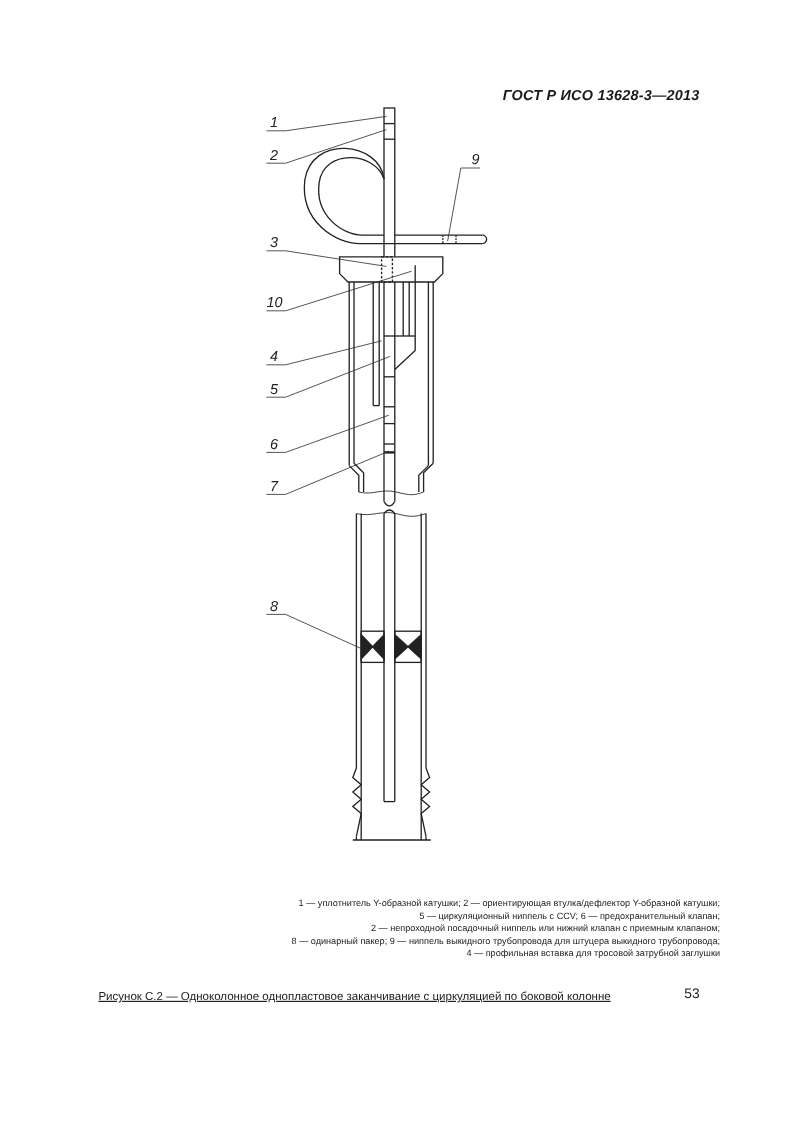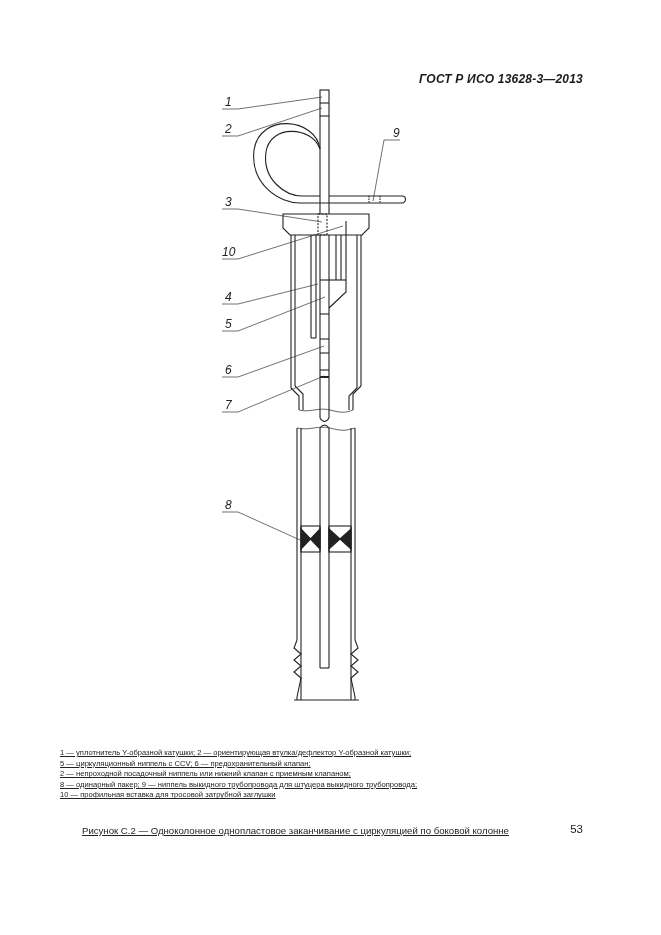--- a/index.html
+++ b/index.html
@@ -1,19 +1,19 @@
 <!DOCTYPE html>
 <html><head>
 <meta charset="utf-8">
 <style>
   html, body { margin: 0; padding: 0; background: #fff; }
   body { width: 661px; height: 935px; position: relative; overflow: hidden; font-family: "Liberation Sans", sans-serif; color: #1a1a1a; }
   .header { position: absolute; top: 72px; right: 78px; font-size: 12px; font-weight: bold; letter-spacing: 0.2px; font-style: italic; }
   .drawing { position: absolute; left: 0; top: 0; width: 661px; height: 740px; }
-  .legend { position: absolute; top: 748px; left: 60px; width: 540px; text-align: left; font-size: 7.6px; line-height: 10.6px; color: #222; text-decoration: underline; }
+  .legend { position: absolute; top: 748px; left: 60px; width: 540px; text-align: right; font-size: 7.6px; line-height: 10.6px; color: #222; }
   .legend div { white-space: nowrap; }
   .caption { position: absolute; top: 825px; left: 82px; font-size: 9.6px; color: #222; white-space: nowrap; text-decoration: underline; }
   .page-number { position: absolute; top: 823px; right: 78px; font-size: 11.5px; color: #222; }
   svg text { font-family: "Liberation Sans", sans-serif; font-style: italic; font-size: 12px; fill: #222; }
 </style>
 </head>
 <body>
 
 <div class="header">ГОСТ Р ИСО  13628-3—2013</div>
 
@@ -113,18 +113,18 @@
     <text x="225" y="509">8</text>
     <text x="393" y="137">9</text>
   </g>
 </svg>
 
 <div class="legend">
   <div>1 — уплотнитель Y-образной катушки; 2 — ориентирующая втулка/дефлектор Y-образной катушки;</div>
   <div>5 — циркуляционный ниппель с CCV; 6 — предохранительный клапан;</div>
   <div>2 — непроходной посадочный ниппель или нижний клапан с приемным клапаном;</div>
   <div>8 — одинарный пакер; 9 — ниппель выкидного трубопровода для штуцера выкидного трубопровода;</div>
-  <div>10 — профильная вставка для тросовой затрубной заглушки</div>
+  <div>4 — профильная вставка для тросовой затрубной заглушки</div>
 </div>
 
 <div class="caption">Рисунок С.2 — Одноколонное однопластовое заканчивание с циркуляцией по боковой колонне</div>
 
 <div class="page-number">53</div>
 
 </body></html>

